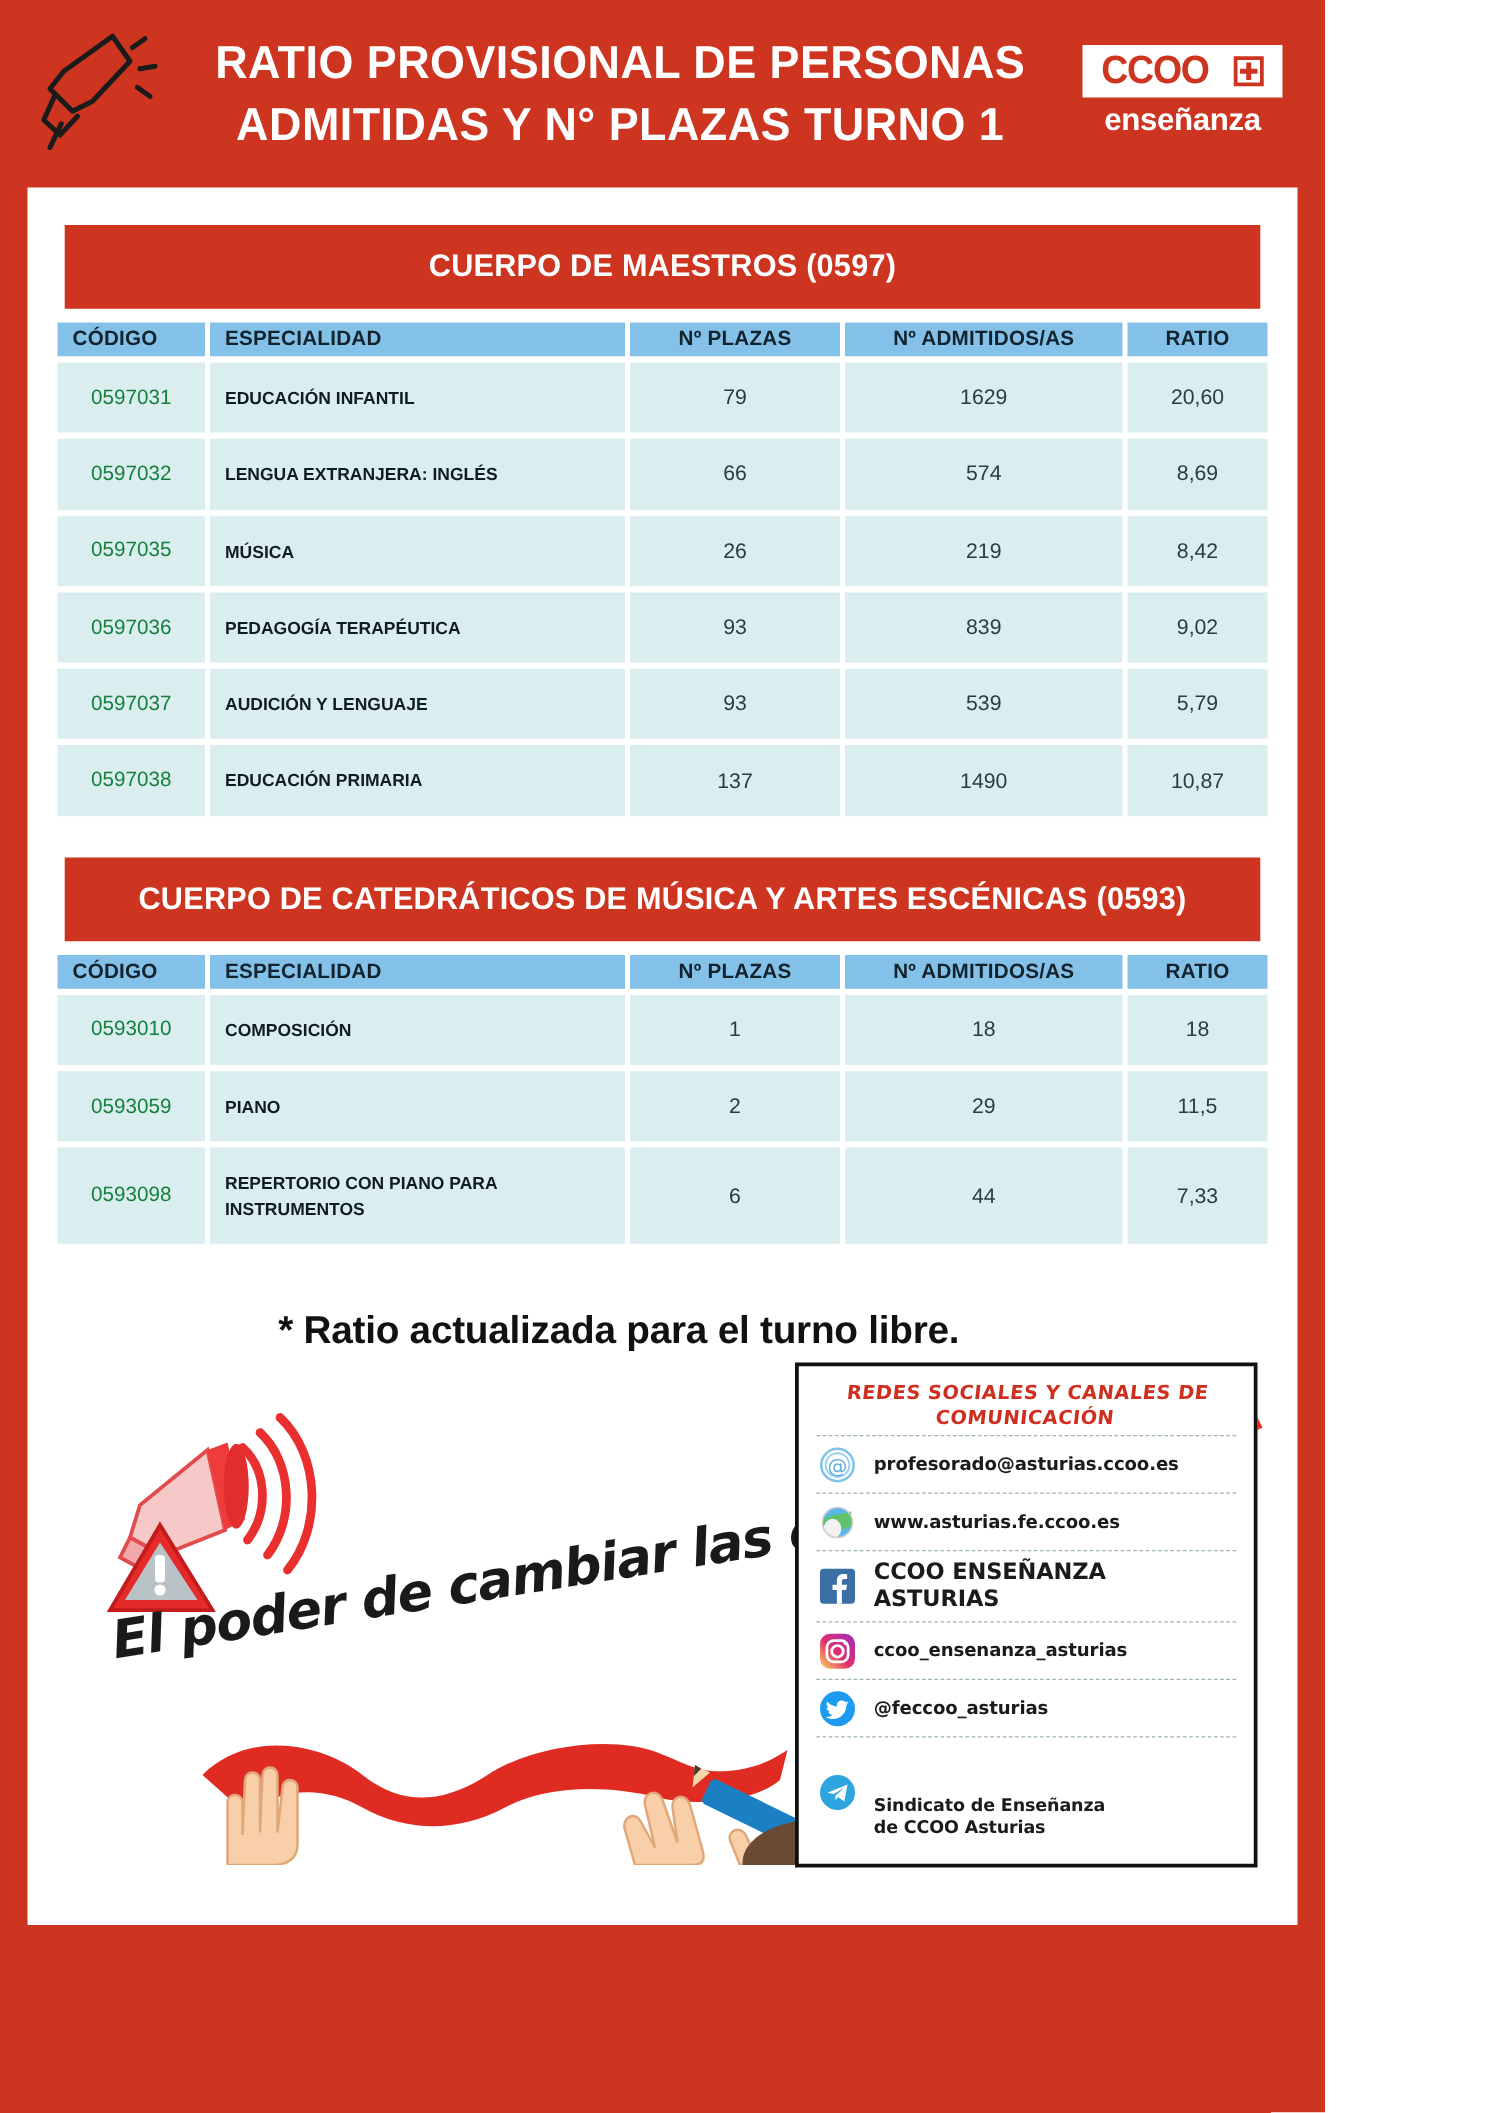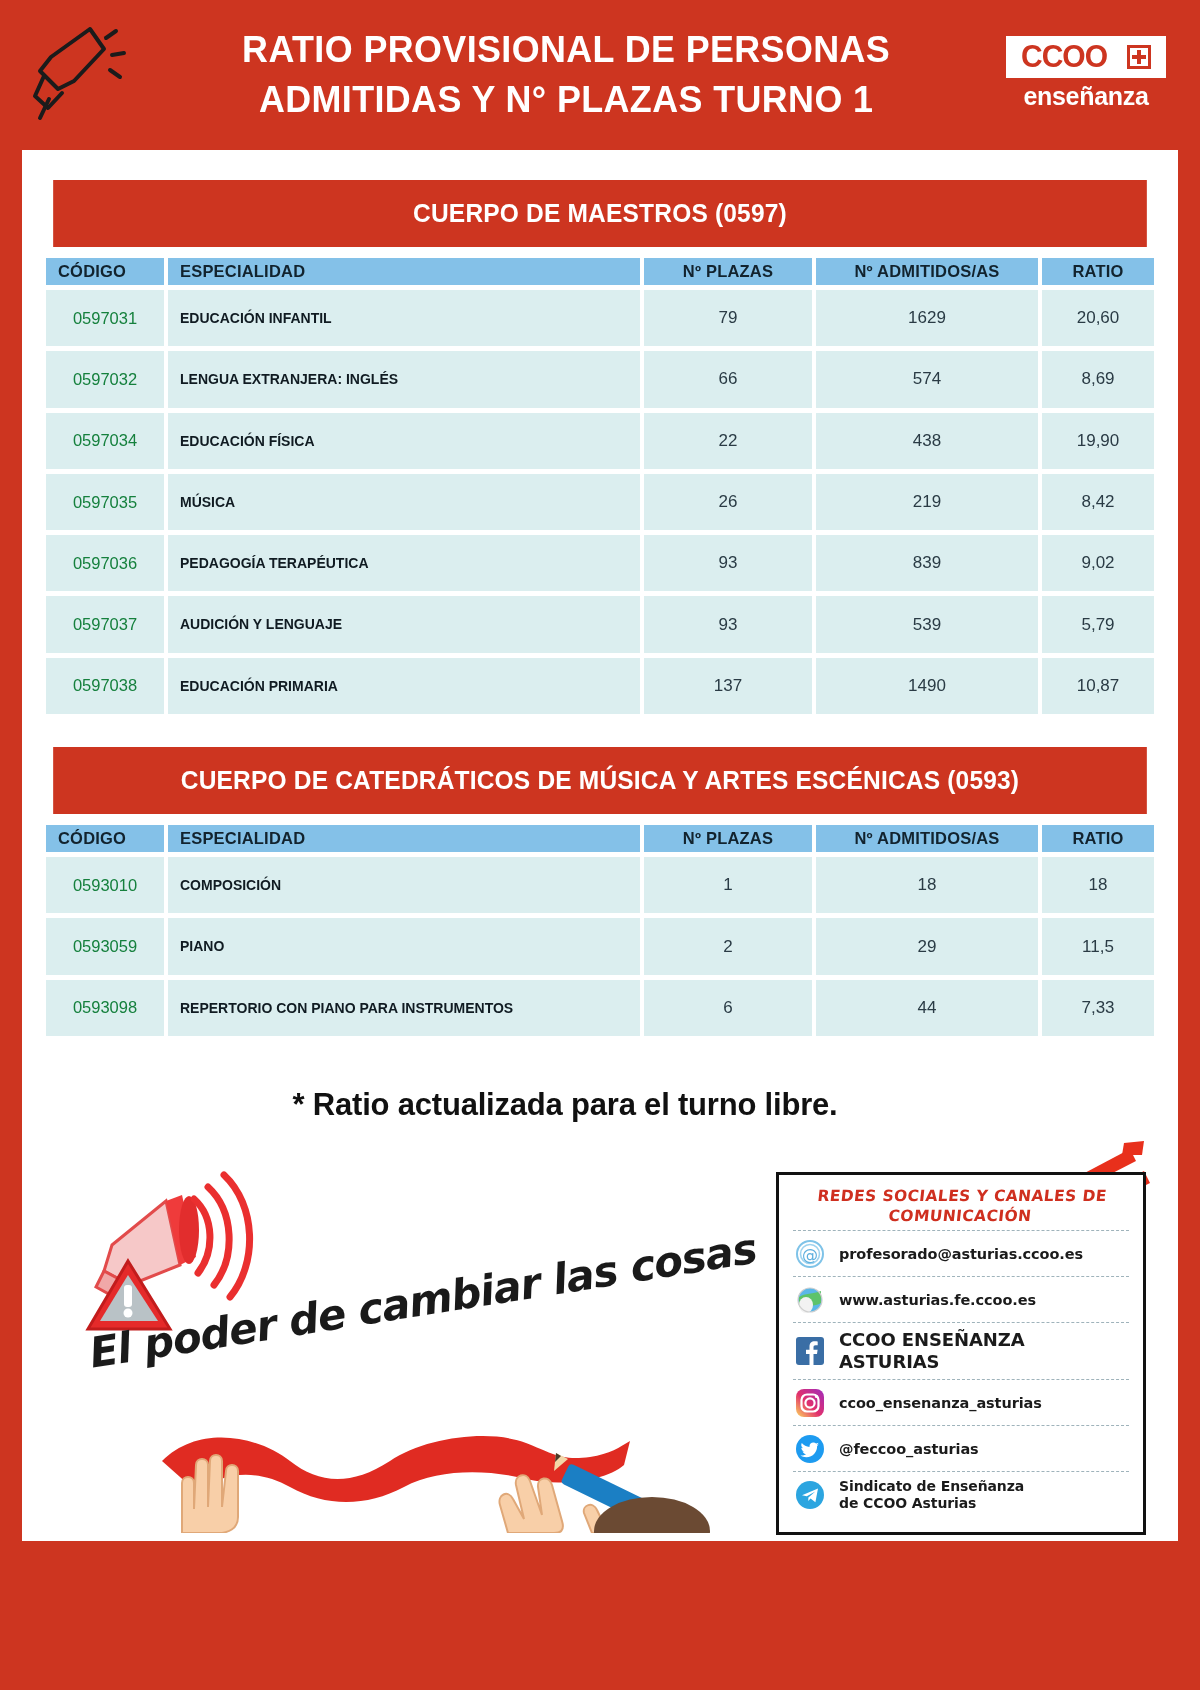--- a/index.html
+++ b/index.html
@@ -7,21 +7,21 @@
   html, body {
     width: 1200px;
     height: 1690px;
     background: #ffffff;
     font-family: "Liberation Sans", sans-serif;
     overflow: hidden;
   }
 
   #poster {
     position: relative;
-    width: 1200px;
+    width: 1060px;
     height: 1690px;
     background: #cd3520;
     padding: 0;
     overflow: hidden;
   }
 
   
   .header {
     position: relative;
     height: 150px;
@@ -265,21 +265,21 @@
   .c-ico svg { display:block; }
   .c-txt {
     font-family: "DejaVu Sans", sans-serif;
     font-size: 14.5px;
     font-weight: 700;
     color: #1b1b1b;
     line-height: 1.25;
     letter-spacing: -0.1px;
   }
   .c-txt.caps { font-size: 18px; }
-  .c-txt.two { font-size: 14px; }
+  .c-txt.two { font-size: 14px; margin-top: 41px; }
 
   
   .hands {
     position: absolute;
     left: 120px;
     bottom: -2px;
     width: 560px;
     height: 120px;
   }
 </style>
@@ -345,27 +345,20 @@
             <td>79</td>
             <td>1629</td>
             <td>20,60</td>
           </tr>
           <tr>
             <td class="code">0597032</td>
             <td class="spec">LENGUA EXTRANJERA: INGLÉS</td>
             <td>66</td>
             <td>574</td>
             <td>8,69</td>
-          </tr>
-          <tr>
-            <td class="code">0597034</td>
-            <td class="spec">EDUCACIÓN FÍSICA</td>
-            <td>22</td>
-            <td>438</td>
-            <td>19,90</td>
           </tr>
           <tr>
             <td class="code">0597035</td>
             <td class="spec">MÚSICA</td>
             <td>26</td>
             <td>219</td>
             <td>8,42</td>
           </tr>
           <tr>
             <td class="code">0597036</td>

